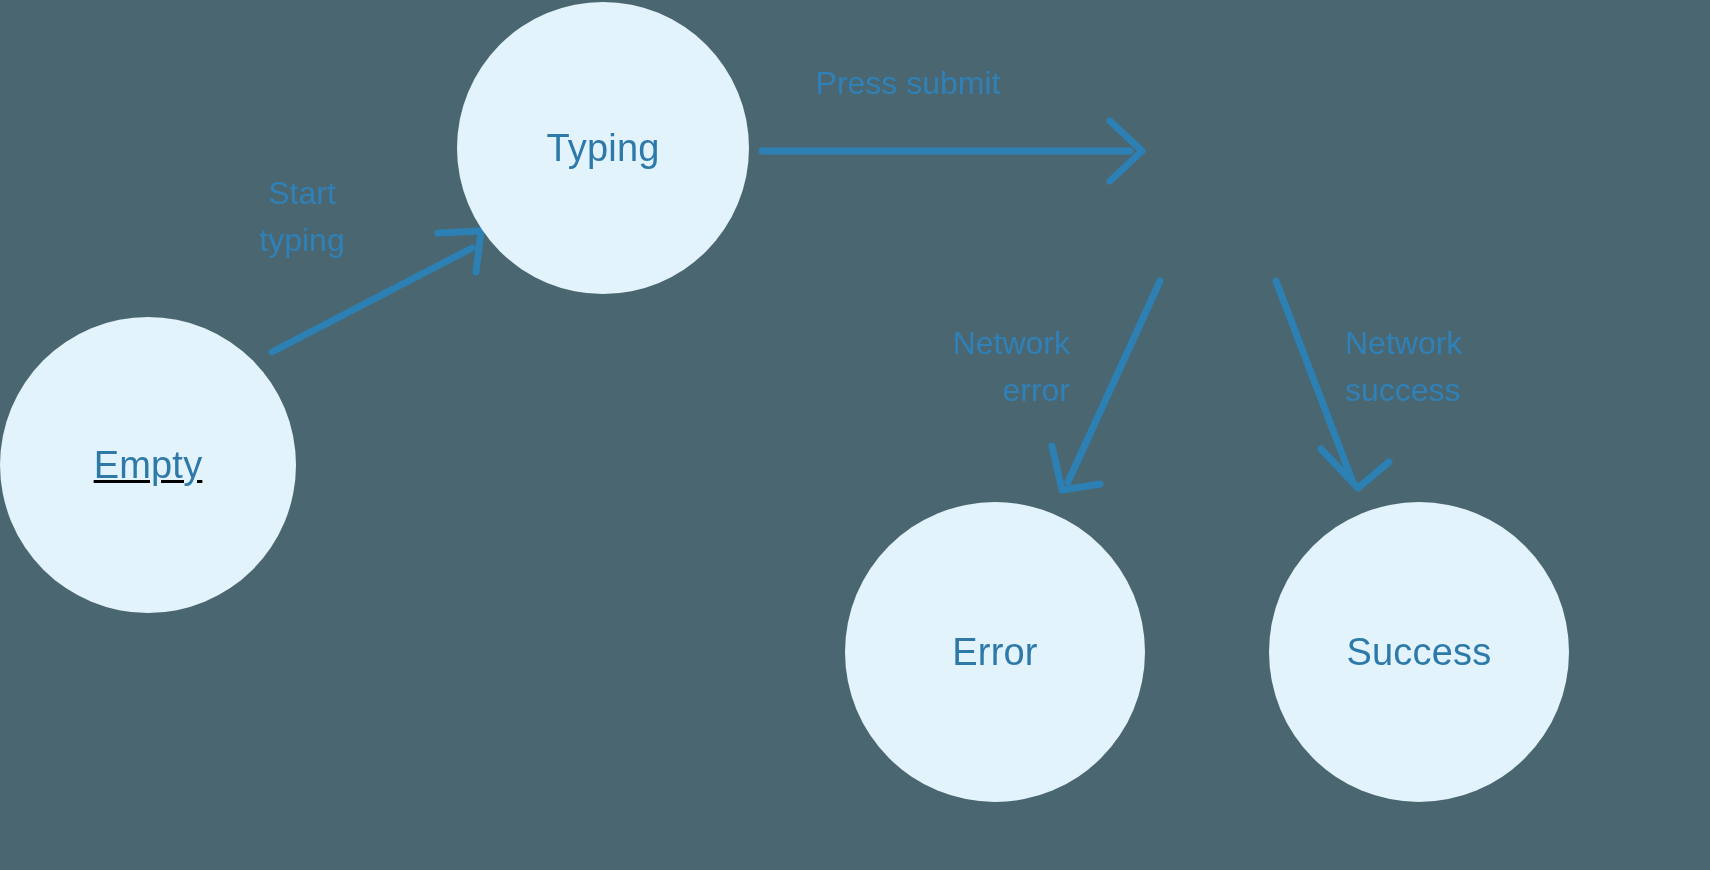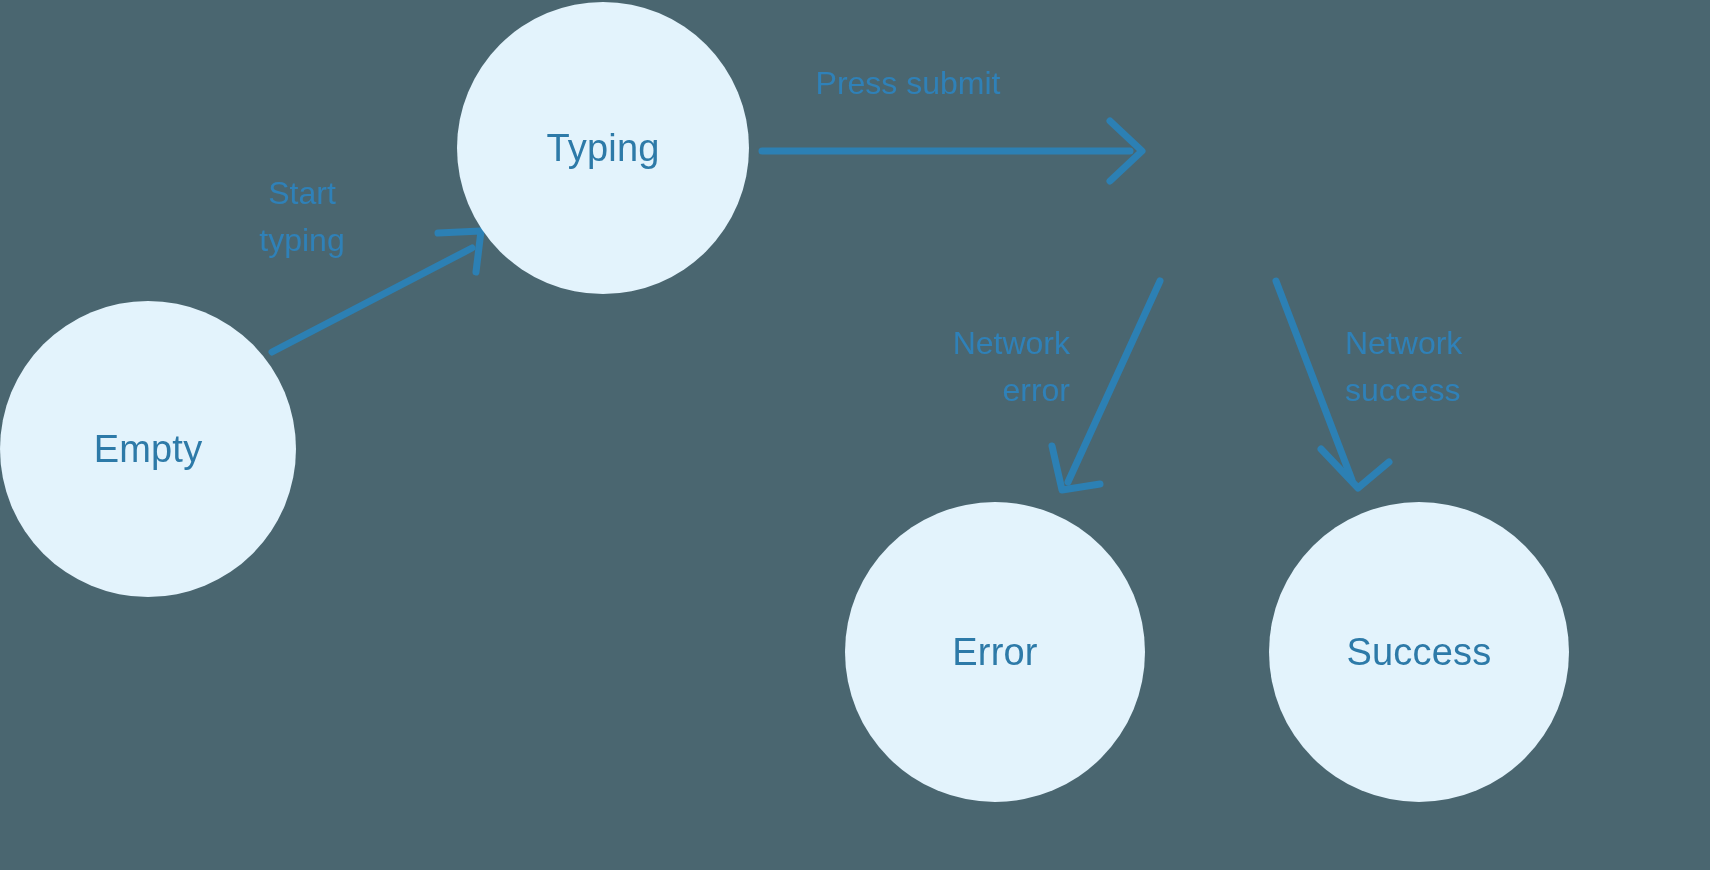--- a/index.html
+++ b/index.html
@@ -74,21 +74,21 @@
       <line x1="1160" y1="281" x2="1068" y2="482" stroke="#2c80b4" stroke-width="7" stroke-linecap="round"></line>
       <polyline points="1052,446 1062,490 1100,484" fill="none" stroke="#2c80b4" stroke-width="7" stroke-linecap="round" stroke-linejoin="round"></polyline>
     </g>
 
     <g>
       <line x1="1276" y1="281" x2="1352" y2="480" stroke="#2c80b4" stroke-width="7" stroke-linecap="round"></line>
       <polyline points="1321,449 1358,488 1389,462" fill="none" stroke="#2c80b4" stroke-width="7" stroke-linecap="round" stroke-linejoin="round"></polyline>
     </g>
   </svg>
 
-  <div class="node" style="left:0px; top:301px; width:296px; height:296px;">
+  <div class="node" style="left:0px; top:317px; width:296px; height:296px;text-decoration:underline;">
     <span class="node-label">Empty</span>
   </div>
 
   <div class="node" style="left:457px; top:2px; width:292px; height:292px;">
     <span class="node-label">Typing</span>
   </div>
 
 
   <div class="node" style="left:845px; top:502px; width:300px; height:300px;">
     <span class="node-label">Error</span>

